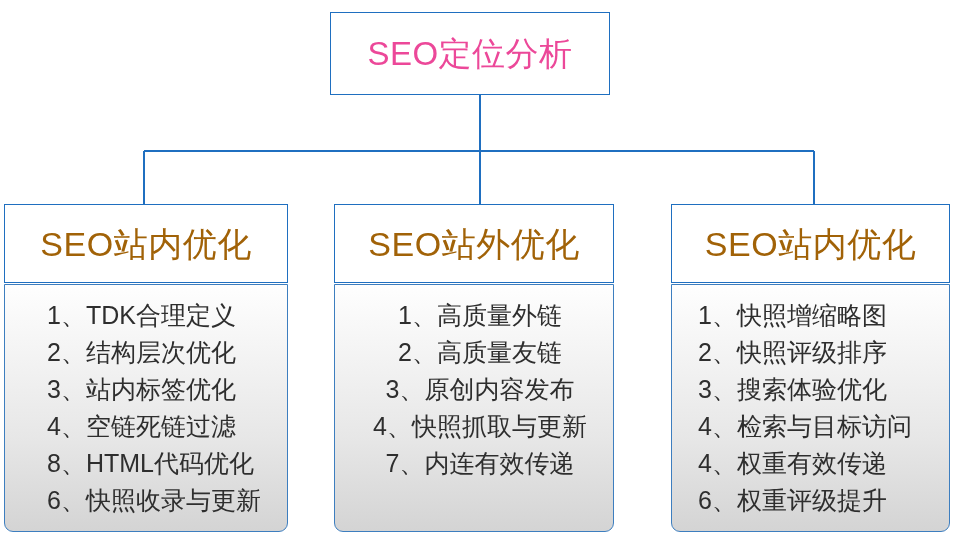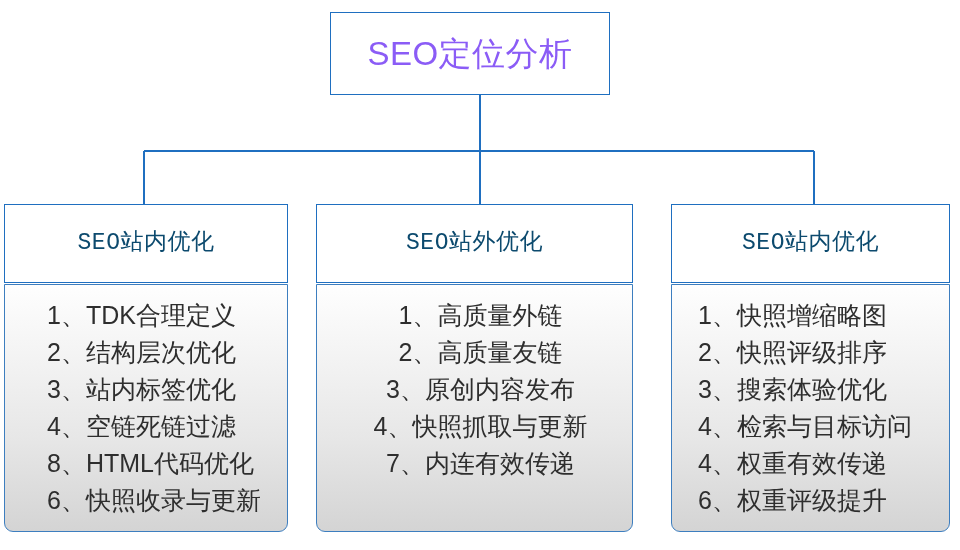--- a/index.html
+++ b/index.html
@@ -39,51 +39,50 @@
     height: 83px;
     box-sizing: border-box;
     border: 1.6px solid #1f6fc0;
     background: #ffffff;
     display: flex;
     align-items: center;
     justify-content: center;
   }
   .root-label {
     font-size: 33px;
-    color: #8b5cf6;
+    color: #ec4899;
     letter-spacing: 0.5px;
     line-height: 1;
     white-space: nowrap;
   }
 
   
   .branch {
     position: absolute;
     top: 204px;
   }
   .branch-1 { left: 4px;   width: 284px; }
-  .branch-2 { left: 316px; width: 317px; }
+  .branch-2 { left: 334px; width: 280px; }
   .branch-3 { left: 671px; width: 279px; }
 
   .branch-header {
     box-sizing: border-box;
     height: 79px;
     border: 1.6px solid #1f6fc0;
     background: #ffffff;
     display: flex;
     align-items: center;
     justify-content: center;
   }
   .branch-header-label {
-    font-size: 23px;
-    color: #0c4a6e;
+    font-size: 34px;
+    color: #a16207;
     letter-spacing: 0.5px;
     line-height: 1;
     white-space: nowrap;
-    font-family: Liberation Mono, monospace;
   }
 
   .branch-body {
     box-sizing: border-box;
     margin-top: 1px;
     height: 248px;
     border: 1.4px solid #3d7ebf;
     border-radius: 0 0 9px 9px;
     background: linear-gradient(to bottom, #fefefe 0%, #f6f6f6 22%, #e7e7e7 62%, #d4d4d4 100%);
     padding: 12px 16px 10px 0;

